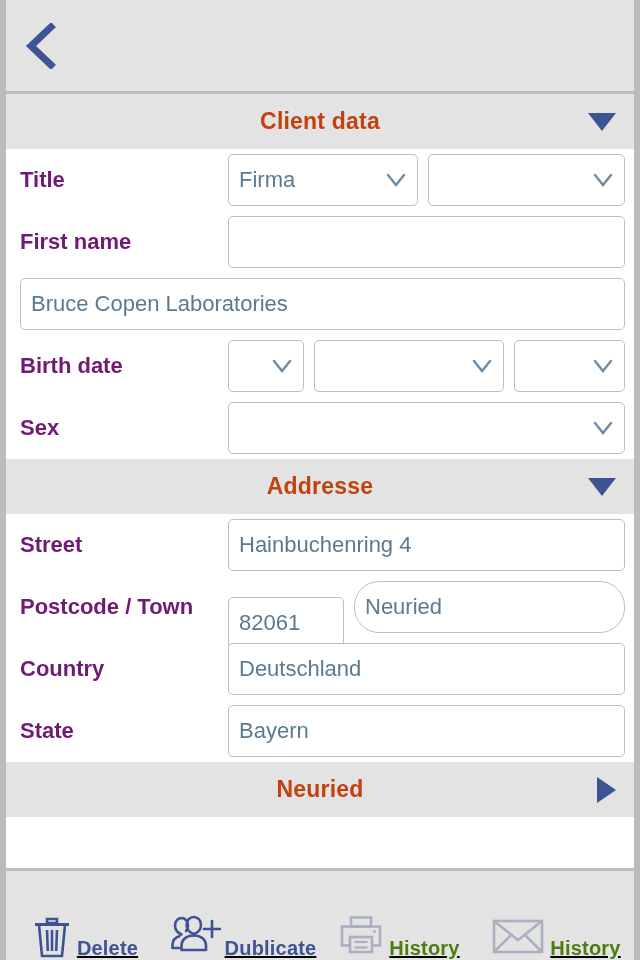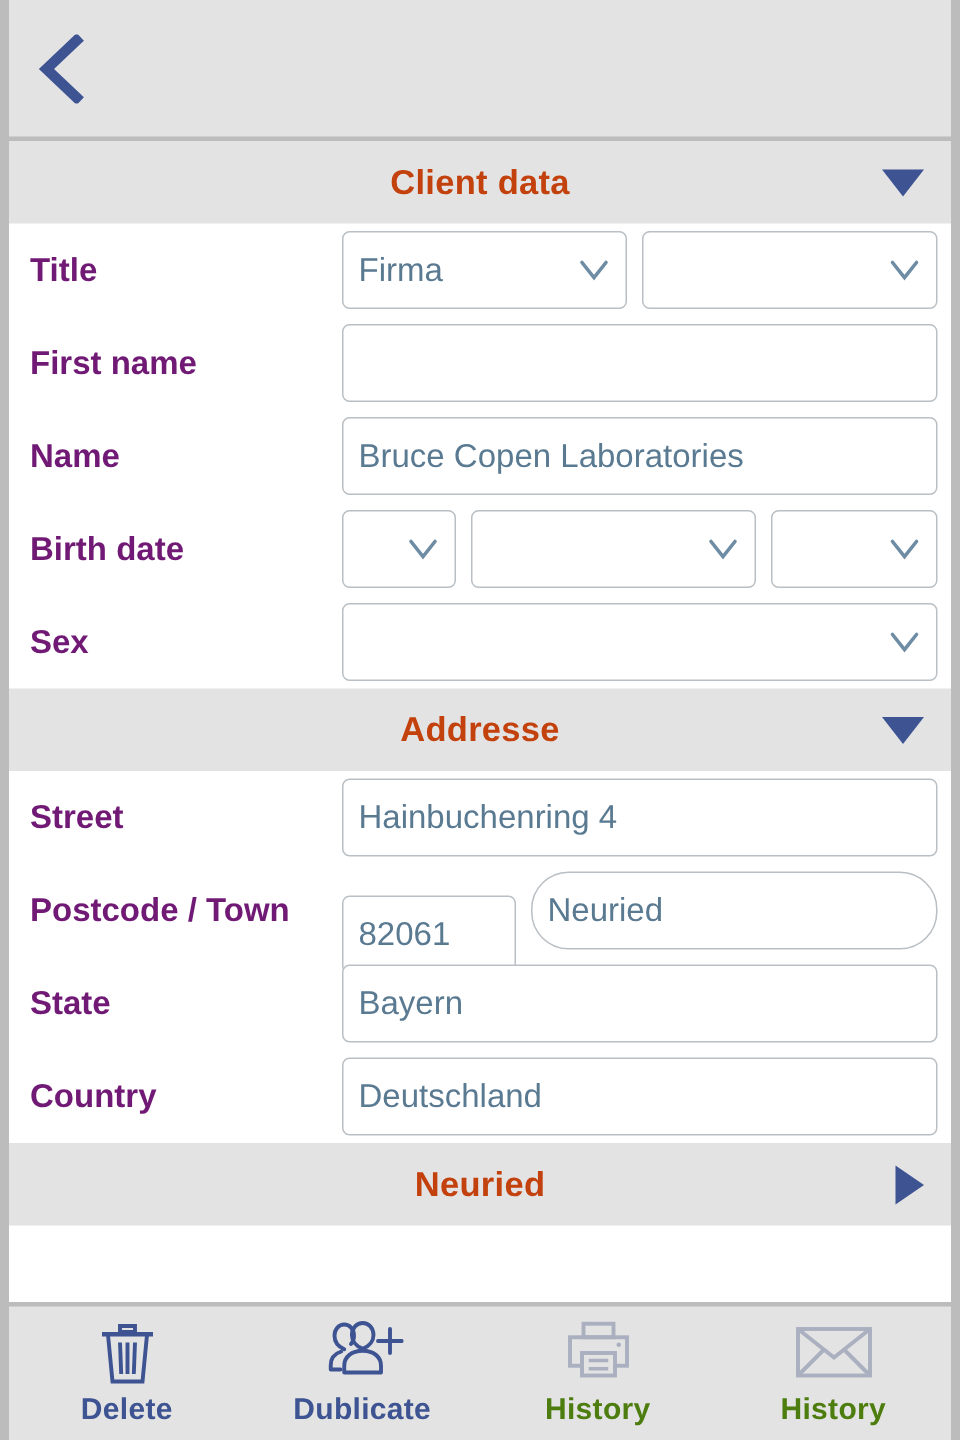--- a/index.html
+++ b/index.html
@@ -160,25 +160,26 @@
     flex: 0 0 92px;
     height: 92px;
     background: #e3e3e3;
     border-top: 3px solid #bcbcbc;
     display: flex;
     align-items: stretch;
   }
   .tab {
     flex: 1 1 25%;
     display: flex;
-    flex-direction: column;
-    align-items: center;
+    flex-direction: row;
+    align-items: flex-end;
     justify-content: center;
     gap: 4px;
     cursor: pointer;
+    text-decoration: underline;
   }
   .tab .ticon { height: 46px; display:flex; align-items:center; justify-content:center; }
   .tab .tlabel {
     font-size: 20px;
     font-weight: bold;
     letter-spacing: .2px;
   }
   .tab.on  .tlabel { color: #3d5392; }
   .tab.off .tlabel { color: #4d7c0f; }
 </style>
@@ -225,21 +226,20 @@
       <div class="row">
         <div class="label">First name</div>
         <div class="controls">
           <div class="box grow">
             <span></span>
           </div>
         </div>
       </div>
 
       <div class="row">
-        <div class="label">Name</div>
         <div class="controls">
           <div class="box grow">
             <span>Bruce Copen Laboratories</span>
           </div>
         </div>
       </div>
 
       <div class="row">
         <div class="label">Birth date</div>
         <div class="controls">
@@ -300,33 +300,33 @@
           <div class="box w-post">
             <span>82061</span>
           </div>
           <div class="box w-town">
             <span>Neuried</span>
           </div>
         </div>
       </div>
 
       <div class="row">
+        <div class="label">Country</div>
+        <div class="controls">
+          <div class="box grow">
+            <span>Deutschland</span>
+          </div>
+        </div>
+      </div>
+
+      <div class="row">
         <div class="label">State</div>
         <div class="controls">
           <div class="box grow">
             <span>Bayern</span>
-          </div>
-        </div>
-      </div>
-
-      <div class="row">
-        <div class="label">Country</div>
-        <div class="controls">
-          <div class="box grow">
-            <span>Deutschland</span>
           </div>
         </div>
       </div>
 
     </div>
 
     <div class="section-head">
       <span class="s-title">Neuried</span>
       <span class="tri right"></span>
     </div>

